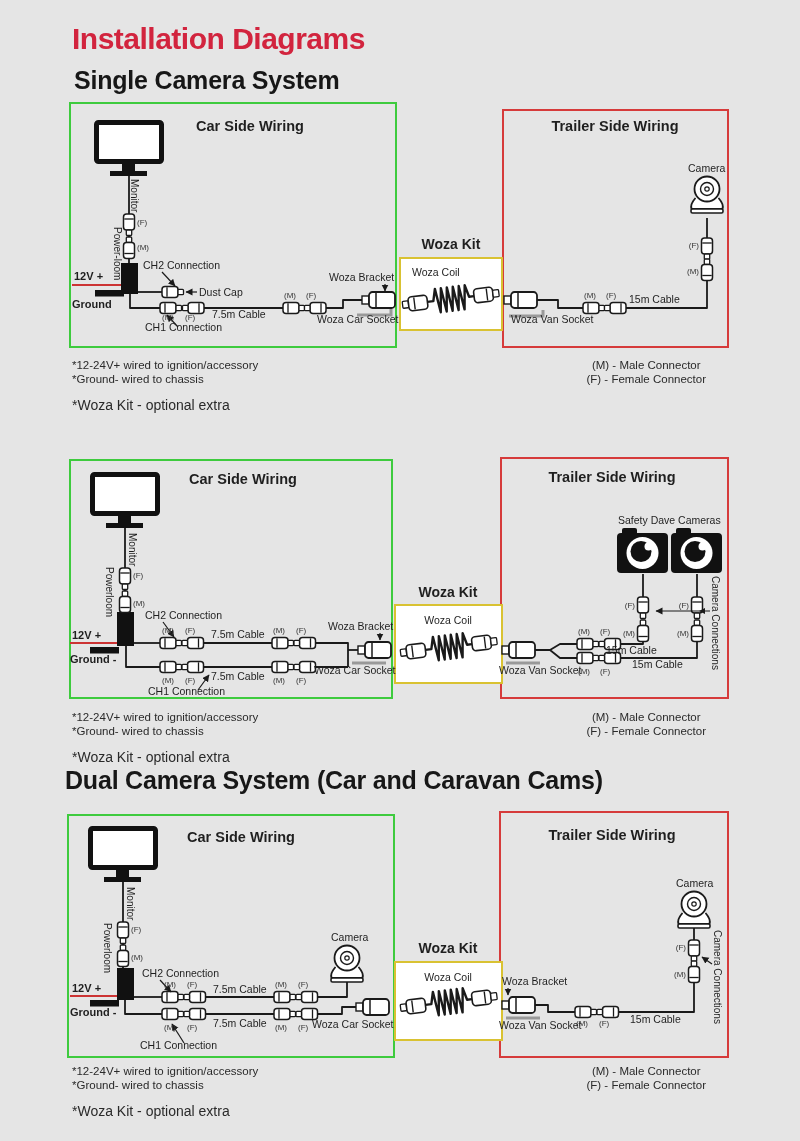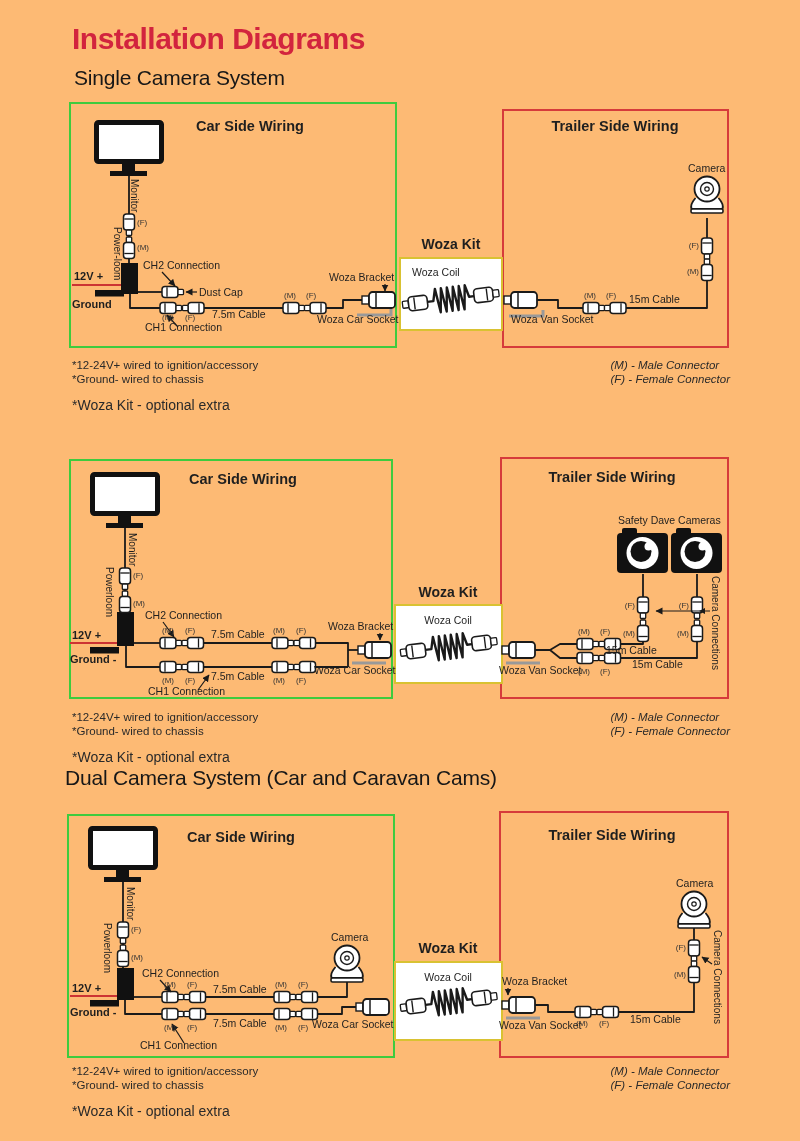--- a/index.html
+++ b/index.html
@@ -1,37 +1,37 @@
 <!DOCTYPE html>
 <html><head>
 <meta charset="utf-8">
 <style>
   html,body{margin:0;padding:0;background:#fff;}
-  #canvas{position:relative;width:800px;height:1141px;background:#fdba74;overflow:hidden;
+  #canvas{position:relative;width:800px;height:1141px;background:#e5e5e5;overflow:hidden;
           font-family:"Liberation Sans","DejaVu Sans",sans-serif;}
   .h1{position:absolute;left:72px;top:22px;font-size:30px;font-weight:800;color:#d2243e;letter-spacing:-0.5px;}
-  .h2{position:absolute;font-size:21px;font-weight:400;color:#171717;letter-spacing:-0.2px;}
+  .h2{position:absolute;font-size:25px;font-weight:700;color:#171717;letter-spacing:-0.2px;}
   #h2a{left:74px;top:66px;} #h2b{left:66px;top:419px;} #h2c{left:65px;top:766px;}
   .diag{position:absolute;left:0;width:800px;}
   #svg1{top:100px;height:250px;} #svg2{top:455px;height:250px;} #svg3{top:810px;height:252px;}
   svg text{font-family:"Liberation Sans","DejaVu Sans",sans-serif;fill:#1f1f1f;}
   .bt{font-size:14.5px;font-weight:600;}
   .kt{font-size:14px;font-weight:600;}
   .lb{font-size:10.5px;}
   .mf{font-size:8px;fill:#333;}
   .pw{font-size:11px;font-weight:700;}
   .rt{font-size:10px;}
   .wire{stroke:#1a1a1a;stroke-width:1.8;fill:none;stroke-linejoin:round;}
   .arr{stroke:#1a1a1a;stroke-width:1.2;fill:none;}
   .gry{stroke:#999;stroke-width:3;fill:none;}
-  .fnrow{position:absolute;left:0;width:800px;box-sizing:border-box;padding:0 70px 0 72px;
+  .fnrow{position:absolute;left:0;width:800px;box-sizing:border-box;padding:0 94px 0 72px;
          display:flex;justify-content:space-between;font-size:11.5px;color:#2a2a2a;line-height:14px;}
   #fn1{top:358px;} #fn2{top:710px;} #fn3{top:1064px;}
   .fnsmall{margin-top:12px;font-size:14px;}
-  .legend{text-align:left;white-space:nowrap;font-style:italic;}
+  .legend{text-align:center;white-space:nowrap;}
 </style>
 </head>
 <body>
 
 <div id="canvas">
 
   <div class="h1">Installation Diagrams</div>
   <div class="h2" id="h2a">Single Camera System</div>
   <div class="h2" id="h2c">Dual Camera System (Car and Caravan Cams)</div>
 

